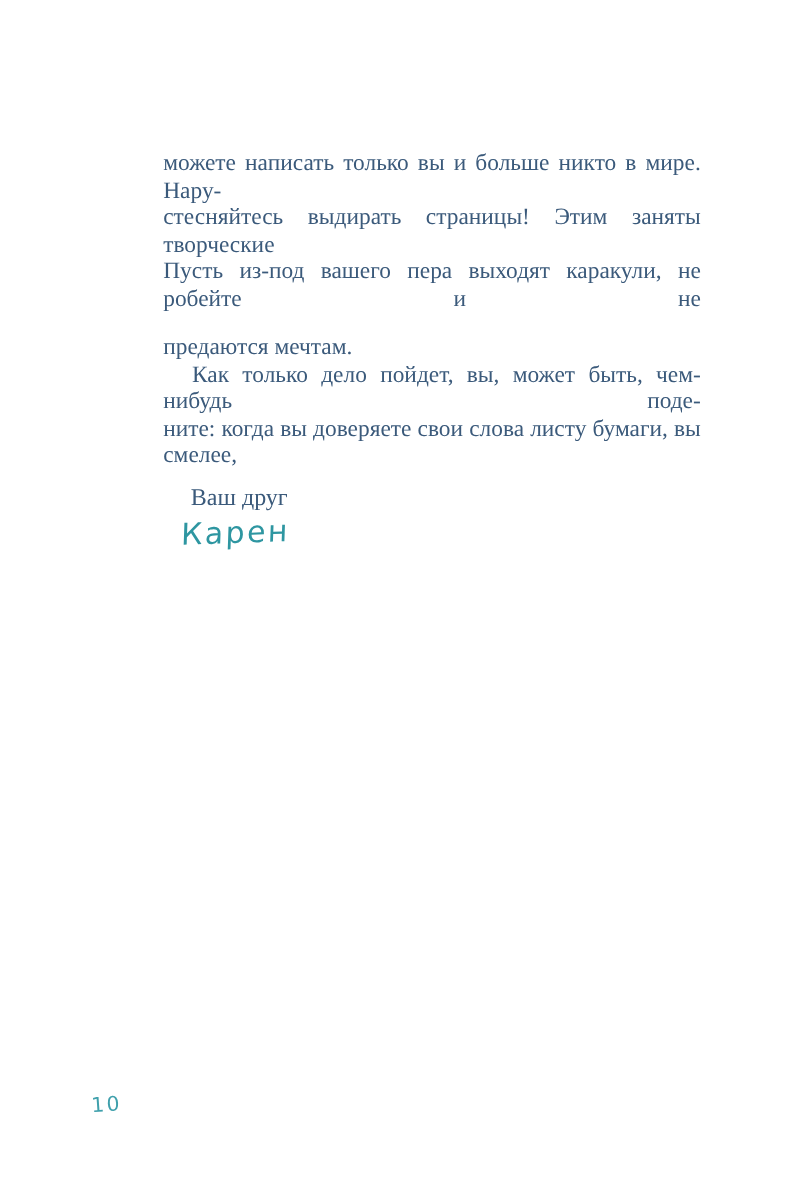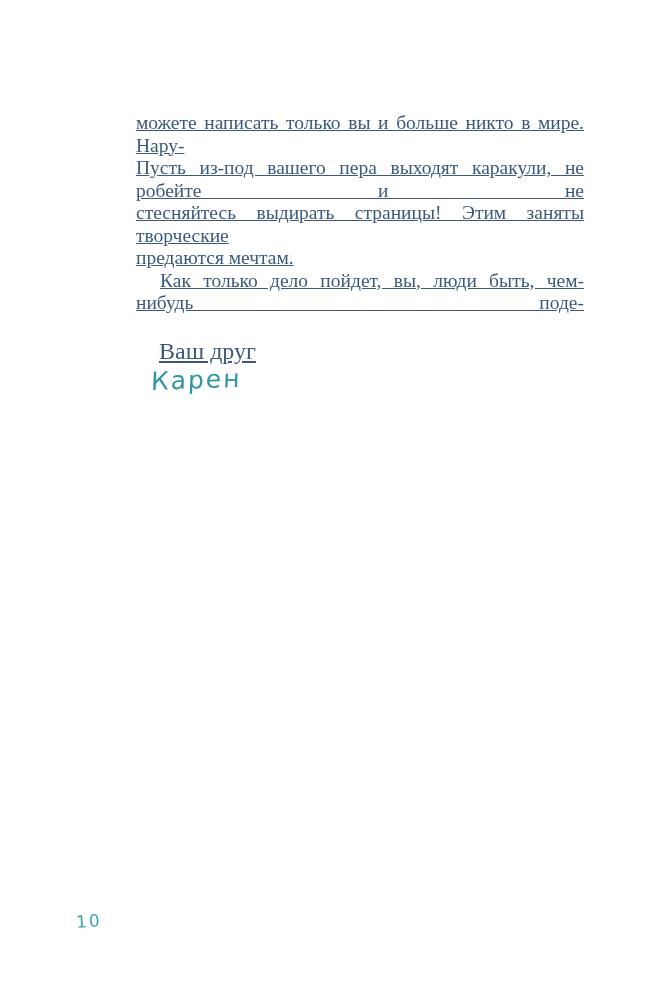--- a/index.html
+++ b/index.html
@@ -15,47 +15,47 @@
     font-family: "Liberation Serif", serif;
   }
   .book-page {
     position: absolute;
     inset: 0;
     background: #ffffff;
   }
   .text-block {
     position: absolute;
     left: 136px;
-    top: 112px;
+    top: 126px;
     width: 448px;
     color: #3b5a7b;
     font-size: 19.5px;
     line-height: 22.5px;
-    text-decoration: underline;
   }
   .paragraph {
     margin: 0;
     padding: 0;
   }
   .line {
     text-align: justify;
     text-align-last: justify;
     white-space: normal;
   }
   .line.last {
     text-align-last: left;
+    margin-top: 18px;
   }
   .line.first {
     text-indent: 24px;
   }
   .closing-line {
-    margin-top: 25px;
+    margin-top: 12px;
     margin-left: 23px;
     color: #3b5a7b;
-    font-size: 24px;
+    font-size: 20px;
     line-height: 22.5px;
   }
   .signature {
     margin-top: 7px;
     margin-left: 15px;
     color: #2e96a1;
     font-family: "DejaVu Sans", sans-serif;
     font-size: 25px;
     line-height: 26px;
     letter-spacing: 2px;
@@ -76,26 +76,27 @@
   }
 </style>
 </head>
 <body>
 
 <div class="book-page">
   <div class="text-block">
     <div>
         <div class="paragraph">
           <div class="line">можете написать только вы и больше никто в мире. Нару-</div>
+          <div class="line">стесняйтесь выдирать страницы! Этим заняты творческие</div>
           <div class="line">Пусть из-под вашего пера выходят каракули, не робейте и не</div>
-          <div class="line">стесняйтесь выдирать страницы! Этим заняты творческие</div>
           <div class="line last">предаются мечтам.</div>
         </div>
         <div class="paragraph">
-          <div class="line first">Как только дело пойдет, вы, люди быть, чем-нибудь поде-</div>
+          <div class="line first">Как только дело пойдет, вы, может быть, чем-нибудь поде-</div>
+          <div class="line">ните: когда вы доверяете свои слова листу бумаги, вы смелее,</div>
         </div>
       </div>
     <div class="closing-line">Ваш друг</div>
     <div>
       <span class="signature">Карен</span>
     </div>
   </div>
   <span class="page-number">10</span>
 </div>
 

